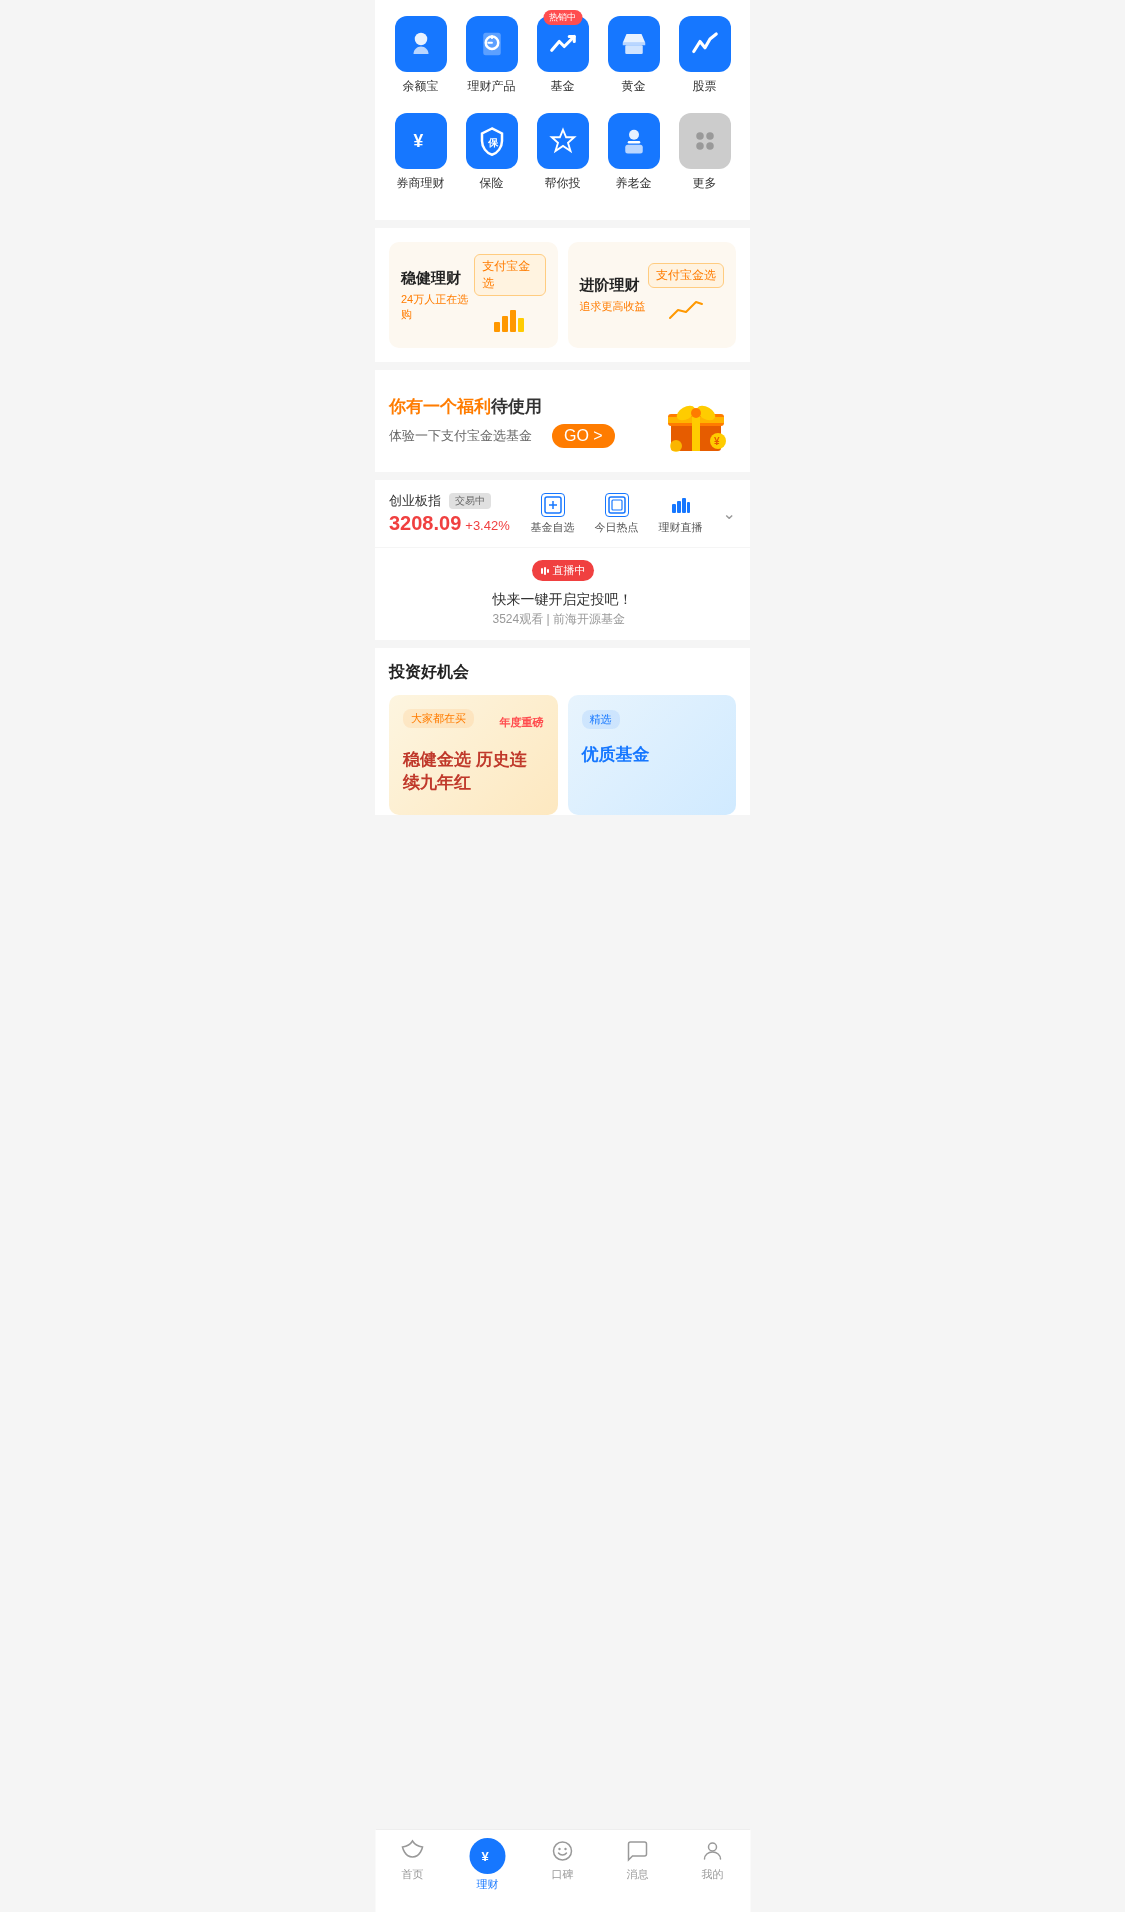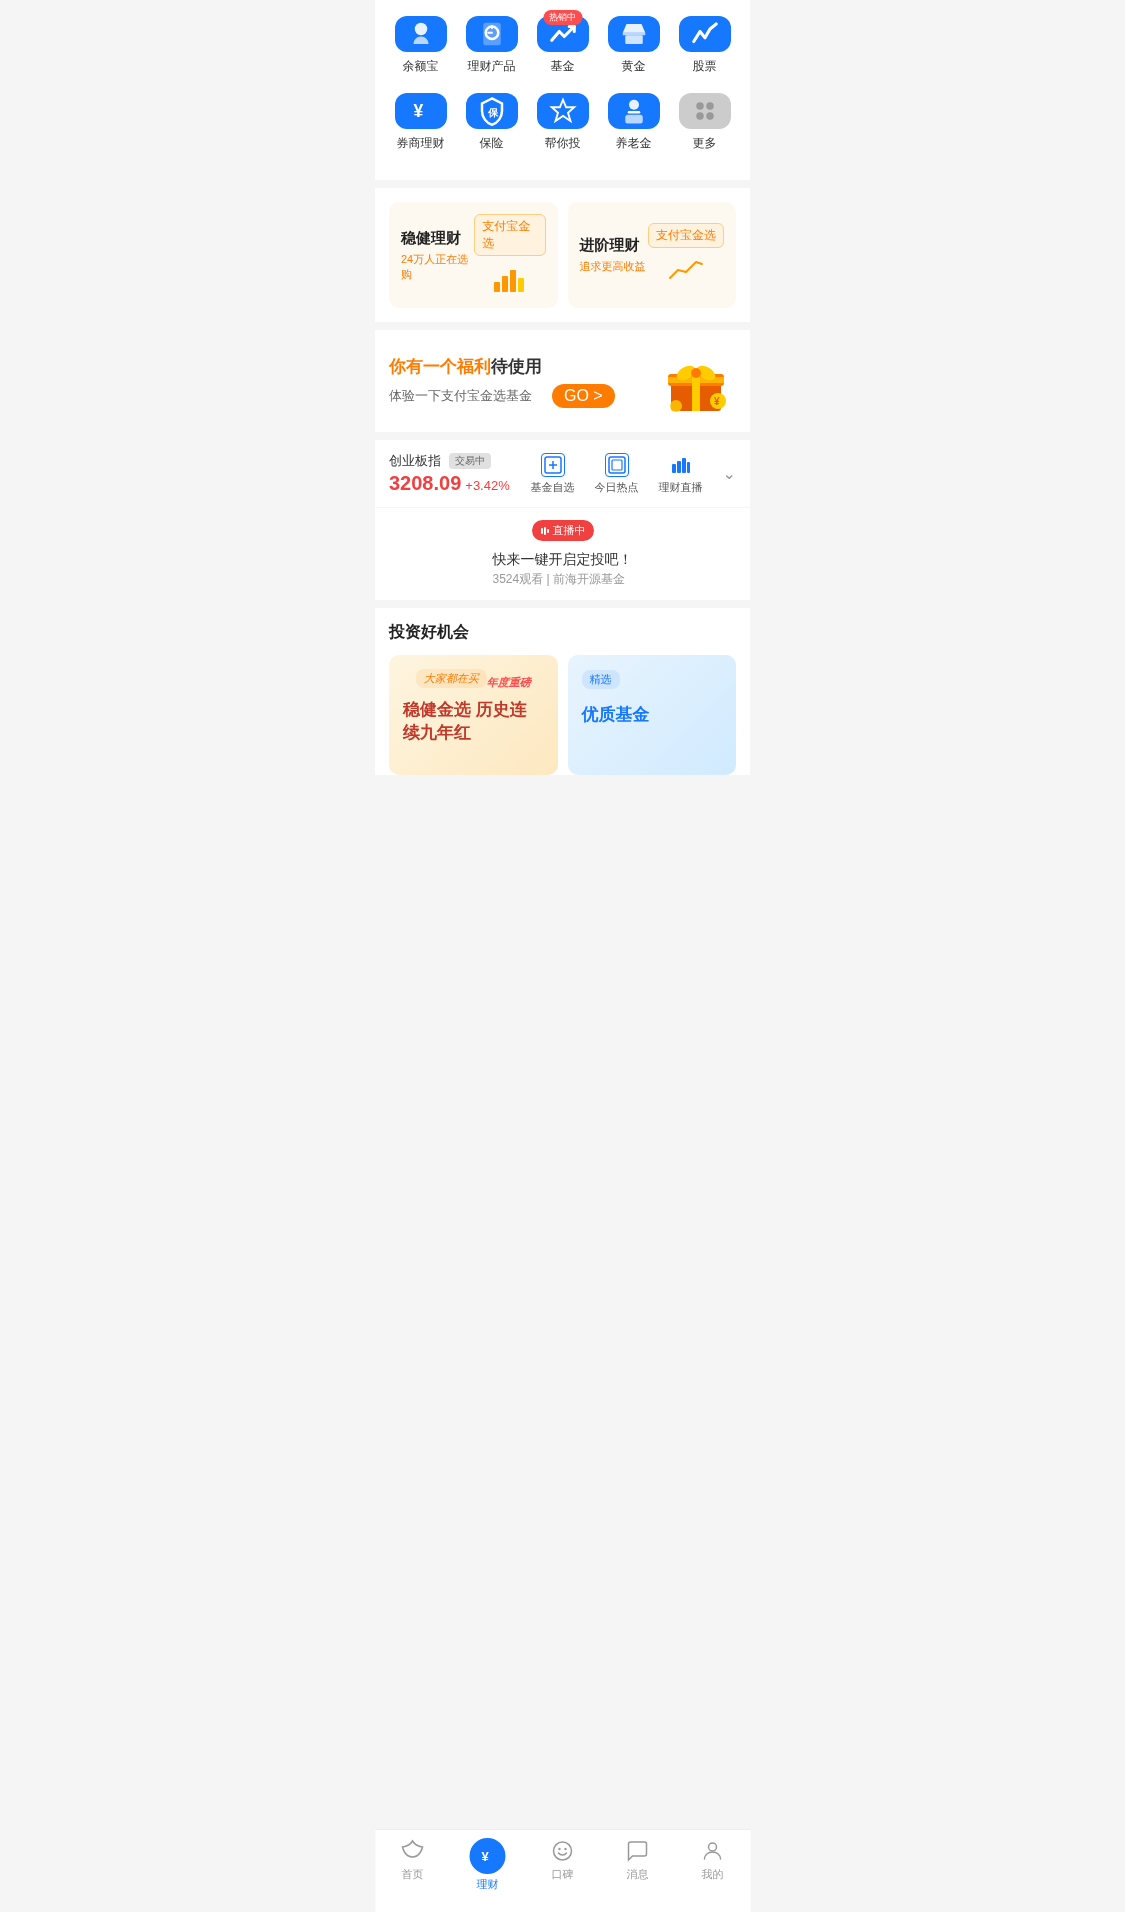--- a/index.html
+++ b/index.html
@@ -23,21 +23,21 @@
       margin-bottom: 18px;
     }
     .icon-item {
       display: flex;
       flex-direction: column;
       align-items: center;
       width: 60px;
     }
     .icon-box {
       width: 52px;
-      height: 36px;
+      height: 56px;
       border-radius: 12px;
       background: #1677ff;
       display: flex;
       align-items: center;
       justify-content: center;
       margin-bottom: 6px;
       position: relative;
     }
     .icon-box svg {
       width: 30px;
@@ -576,21 +576,21 @@
   <div>
     <div class="live-text">快来一键开启定投吧！</div>
     <div class="live-sub">3524观看 | 前海开源基金</div>
   </div>
 </div>
 
 <div class="invest-section">
   <div class="section-title">投资好机会</div>
   <div class="invest-cards">
     <div class="invest-card" style="background: linear-gradient(135deg, #fdf5e0, #fde8c0);">
-      <div style="display:flex; justify-content:center; align-items:center; margin-bottom:2px;font-style:italic;">
+      <div style="display:flex; justify-content:space-between; align-items:center; margin-bottom:12px;">
         <span class="invest-card-tag">大家都在买</span>
         <span class="year-tag">年度重磅</span>
       </div>
       <div class="invest-card-bold">稳健金选 历史连续九年红</div>
     </div>
     <div class="invest-card" style="background: linear-gradient(135deg, #e8f4fd, #d0eaff);">
       <div style="margin-bottom:6px;">
         <span class="invest-card-tag" style="color:#1677ff; background:rgba(22,119,255,0.1);">精选</span>
       </div>
       <div class="invest-card-bold" style="color:#1677ff;">优质基金</div>

